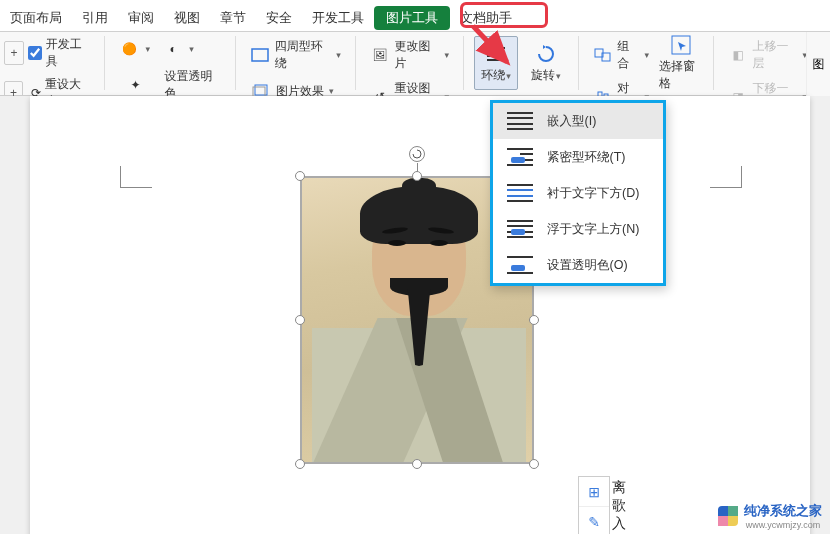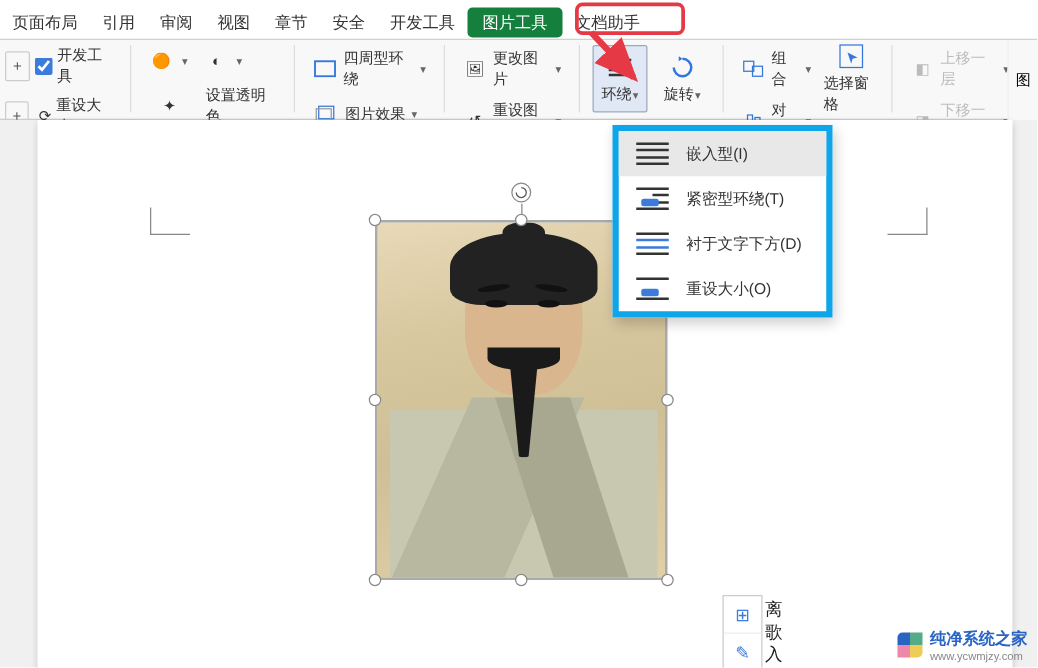--- a/index.html
+++ b/index.html
@@ -53,37 +53,37 @@
   
   .handle { position:absolute; width:10px; height:10px; background:#fff; border:1px solid #888; border-radius:50%;}
   .h-tl{left:-5px;top:-5px;} .h-tm{left:calc(50% - 5px);top:-5px;} .h-tr{right:-5px;top:-5px;}
   .h-ml{left:-5px;top:calc(50% - 5px);} .h-mr{right:-5px;top:calc(50% - 5px);}
   .h-bl{left:-5px;bottom:-5px;} .h-bm{left:calc(50% - 5px);bottom:-5px;} .h-br{right:-5px;bottom:-5px;}
   .rot { position:absolute; left:calc(50% - 8px); top:-30px; width:16px; height:16px; border:1px solid #888; border-radius:50%; background:#fff;}
   .rot::after{content:'';position:absolute;left:7px;top:16px;width:1px;height:10px;background:#888;}
   .rot svg{position:absolute;left:2px;top:2px;}
   
   
-  .menu { position:absolute; left:490px; top:100px; width:176px; background:#fff; border:5px solid #0ea5e9; box-shadow:2px 4px 10px rgba(0,0,0,0.2); z-index:10;}
+  .menu { position:absolute; left:490px; top:100px; width:176px; background:#fff; border:3px solid #0ea5e9; box-shadow:2px 4px 10px rgba(0,0,0,0.2); z-index:10;}
   .menu-item { display:flex; align-items:center; gap:14px; padding:9px 14px; font-size:12.5px; color:#333; cursor:pointer;}
   .menu-item.sel { background:#e8e8e8;}
   .wrap-ico { width:26px; height:18px; display:flex; flex-direction:column; justify-content:space-between;}
   .wrap-ico .ln { height:2px; background:#333;}
   .wrap-ico .ln.half-r { width:50%; align-self:flex-end;}
   .wrap-ico-blue .ln:nth-child(2),.wrap-ico-blue .ln:nth-child(3){background:#3a7bdc;}
   .wrap-ico-dog { position:relative;}
   .wrap-ico-dog::after{content:'';position:absolute;left:4px;top:9px;width:14px;height:6px;background:#3a7bdc;border-radius:2px;}
   
   
   .side-tb { position:absolute; left:548px; top:380px; width:32px; background:#fff; border:1px solid #ccc; display:flex; flex-direction:column;}
   .side-btn { height:30px; display:flex; align-items:center; justify-content:center; border-bottom:1px solid #eee; cursor:pointer; font-size:14px; color:#3a7bdc;}
   .vtext { position:absolute; left:582px; top:382px; width:18px; font-size:14px; color:#222; line-height:18px;}
   
   
-  .wm { position:absolute; right:8px; bottom:4px; display:flex; align-items:center; gap:6px; font-size:13px; color:#2964c4; font-weight:bold;}
+  .wm { position:absolute; right:8px; bottom:4px; display:flex; align-items:center; gap:6px; font-size:13px; color:#2964c4; font-weight:bold;text-align:center;}
   .wm-logo { width:20px; height:20px; display:flex; flex-wrap:wrap;}
   .wm-logo div{width:10px;height:10px;}
   
   .btn-right-cut { position:absolute; right:0; top:32px; height:64px; width:24px; background:#f8f8f8; border-left:1px solid #eee; display:flex; align-items:center; justify-content:center; font-size:12px;}
 </style>
 </head>
 <body>
 
 <div class="tabs">
   <div class="tab">页面布局</div>
@@ -326,25 +326,34 @@
         <div class="ln"></div>
         <div class="ln"></div>
         <div class="ln"></div>
         <div class="ln"></div>
       </div>
     <span>衬于文字下方(D)</span>
   </div>
   <div class="menu-item">
     <div class="wrap-ico wrap-ico-dog">
         <div class="ln"></div>
+        <div class="ln"></div>
+        <div class="ln"></div>
+        <div class="ln"></div>
+      </div>
+    <span>浮于文字上方(N)</span>
+  </div>
+  <div class="menu-item">
+    <div class="wrap-ico wrap-ico-dog">
+        <div class="ln"></div>
         <div class="ln" style="opacity:0"></div>
         <div class="ln" style="opacity:0"></div>
         <div class="ln"></div>
       </div>
-    <span>重设大小(O)</span>
+    <span>设置透明色(O)</span>
   </div>
 </div>
 
 <div class="wm">
   <div class="wm-logo">
     <div style="background:#2964c4;border-top-left-radius:4px;"></div>
       <div style="background:#5a8;"></div>
     <div style="background:#e8a;"></div>
       <div style="background:#ec5;border-bottom-right-radius:4px;"></div>
   </div>

